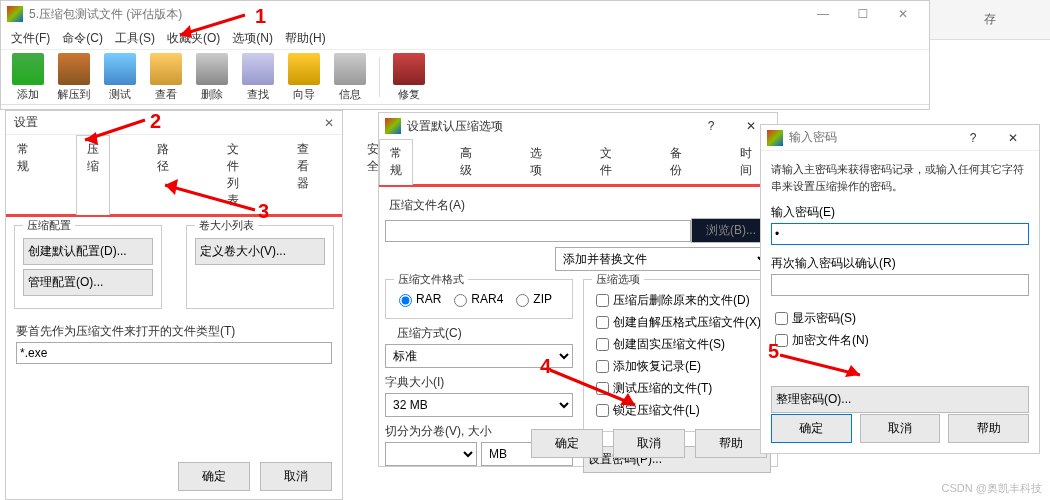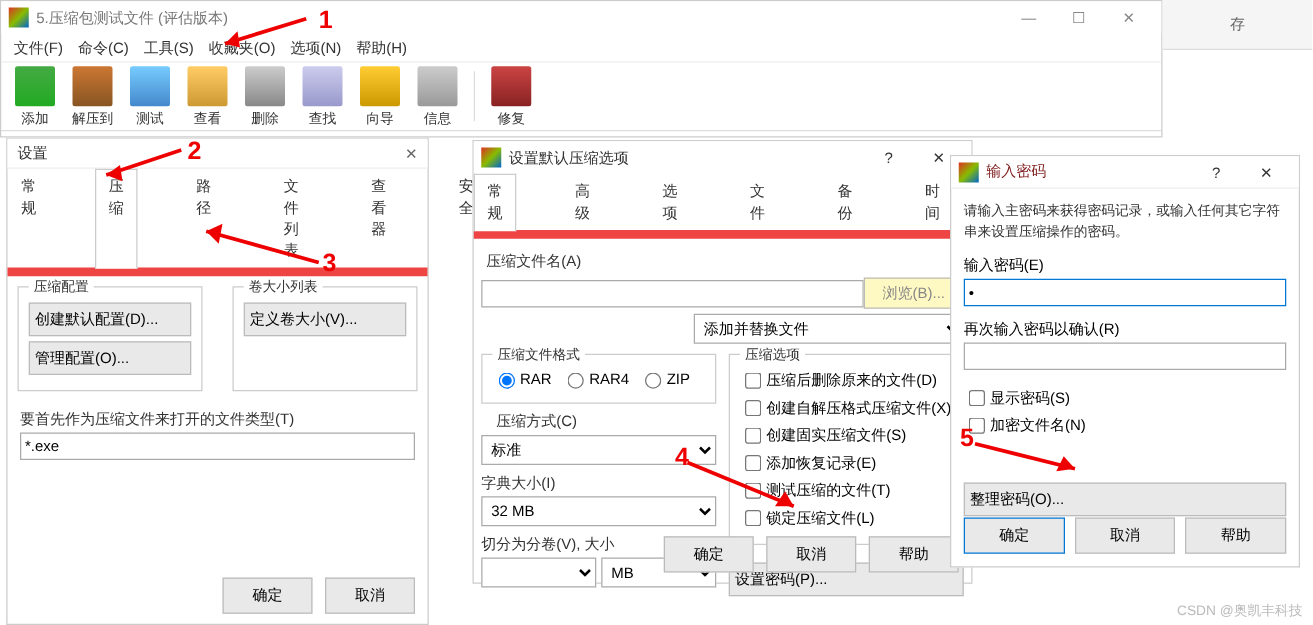--- a/index.html
+++ b/index.html
@@ -15,39 +15,39 @@
 .menubar span { padding: 2px 6px; color: #333; }
 .toolbar { height: 56px; display: flex; align-items: center; border-top: 1px solid #eee; border-bottom: 1px solid #ddd; padding: 16px 4px; }
 .toolbtn { width: 46px; display: flex; flex-direction: column; align-items: center; padding: 2px; }
 .toolbtn .ico { width: 32px; height: 32px; border-radius: 2px; }
 .toolbtn .lbl { font-size: 11px; margin-top: 2px; color: #333; }
 .ico-add{background:linear-gradient(#4a4,#2a2)}.ico-ext{background:linear-gradient(#c73,#852)}.ico-test{background:linear-gradient(#7cf,#48c)}.ico-view{background:linear-gradient(#fc6,#c93)}.ico-del{background:linear-gradient(#ccc,#888)}.ico-find{background:linear-gradient(#cce,#99c)}.ico-wiz{background:linear-gradient(#fc3,#c90)}.ico-info{background:linear-gradient(#ccc,#999)}.ico-rep{background:linear-gradient(#c44,#822)}
 
 .settings-dialog { left: 5px; top: 110px; width: 338px; height: 390px; }
 .dlg-title { height: 24px; background: #fff; display: flex; align-items: center; padding: 0 8px; color: #333; border-bottom: 1px solid #eee; }
 .dlg-title .close { margin-left: auto; color: #666; }
-.tabstrip { display: flex; border-bottom: 7px solid #ef4444; gap: 36px; }
+.tabstrip { display: flex; border-bottom: 3px solid #ef4444; gap: 36px; }
 .tab { padding: 5px 10px; border: 1px solid transparent; border-bottom: none; color: #333; }
 .tab.active { border-color: #ccc; background: #fff; margin-bottom: -1px; }
 .groupbox { border: 1px solid #ccc; margin: 8px; padding: 8px; position: relative; }
 .groupbox .legend { position: absolute; top: -8px; left: 8px; background: #fff; padding: 0 4px; font-size: 11px; color: #333; }
 .wide-btn { display: block; width: 100%; padding: 4px; background: #e9e9e9; border: 1px solid #bbb; margin: 4px 0; text-align: left; }
 .flex-row { display: flex; gap: 8px; }
 .flex-row .groupbox { flex: 1; }
 .field-lbl { display: block; margin: 6px 10px 2px; color: #333; }
 .text-input { width: calc(100% - 20px); margin: 0 10px; padding: 3px; border: 1px solid #aaa; }
 .dlg-buttons { position: absolute; bottom: 8px; right: 10px; display: flex; gap: 10px; }
 .dlg-btn { width: 72px; padding: 5px 0; background: #e9e9e9; border: 1px solid #bbb; text-align: center; }
 .dlg-btn.primary { border: 1px solid #0078d7; }
 
 .defaults-dialog { left: 378px; top: 112px; width: 400px; height: 355px; }
 .defaults-dialog .body { padding: 4px 6px; }
 .row { display: flex; align-items: center; margin: 4px 0; }
 .row .grow { flex: 1; }
-.browse-btn { padding: 3px 14px; background: #fef9c3; border: 1px solid #bbb; color: #888; }
+.browse-btn { padding: 3px 14px; background: #0f172a; border: 1px solid #bbb; color: #888; }
 .select { width: 100%; padding: 3px; border: 1px solid #aaa; background: #fff; }
 .two-col { display: flex; gap: 10px; margin-top: 4px; }
 .col { flex: 1; }
 .radio, .chk { display: flex; align-items: center; margin: 3px 0; }
 .radio input, .chk input { margin-right: 4px; }
 .split-sel { display: flex; gap: 4px; }
 .split-sel .select { flex: 1; }
 .unit { width: 48px; }
 .setpwd { margin-top: 14px; }
 
@@ -252,21 +252,21 @@
   <div class="dlg-buttons">
     <div class="dlg-btn">确定</div>
     <div class="dlg-btn">取消</div>
     <div class="dlg-btn">帮助</div>
   </div>
 </div>
 
 <div class="window pwd-dialog">
   <div class="titlebar">
     <div class="icon-rar"></div>
-    <div class="title" style="color:#7f1d1d">输入密码</div>
+    <div class="title" style="color:#737373">输入密码</div>
     <div class="winbtn" style="color:#333">?</div>
     <div class="winbtn" style="color:#333">✕</div>
   </div>
   <div class="pwd-body">
     <div class="pwd-msg">请输入主密码来获得密码记录，或输入任何其它字符串来设置压缩操作的密码。</div>
     <label>输入密码(E)</label>
     <input class="pwd-field" value="•" style="">
     <label>再次输入密码以确认(R)</label>
     <input class="pwd-field2" style="">
     <label class="chk">

